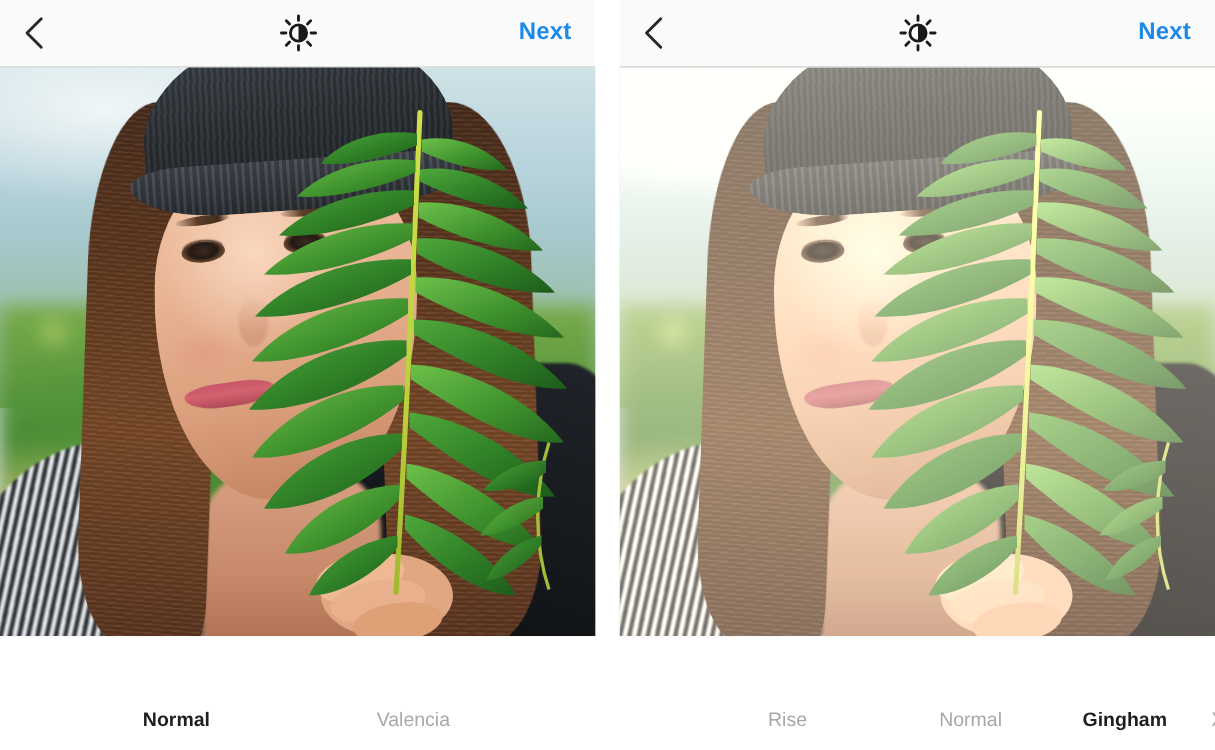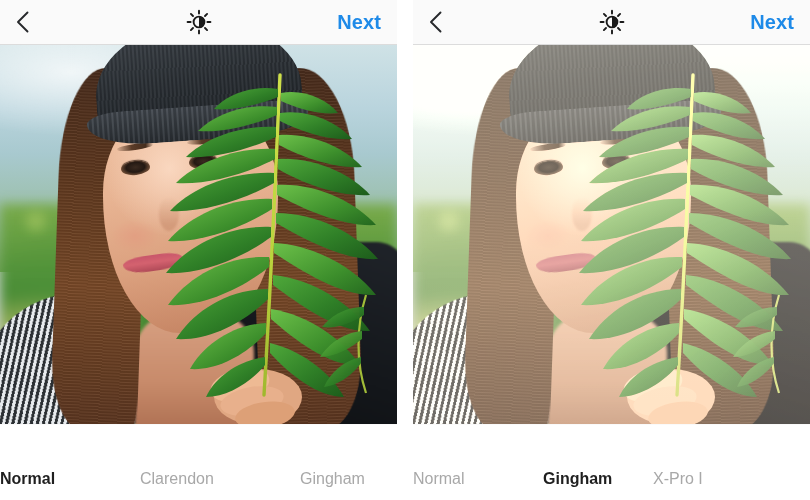--- a/index.html
+++ b/index.html
@@ -33,21 +33,21 @@
     cursor: pointer;
   }
   .back-icon svg { display: block; }
   .sun-icon {
     position: absolute; left: 50%; top: 50%;
     transform: translate(-50%, -50%);
     width: 26px; height: 26px;
   }
   .next-btn {
     color: #1e8ae8;
-    font-size: 20px;
+    font-size: 16px;
     font-weight: bold;
     letter-spacing: .1px;
     cursor: pointer;
     line-height: 1;
   }
 
   
   .photo-wrap {
     position: relative;
     width: 397px; height: 379px;
@@ -195,23 +195,23 @@
   .filter-strip {
     position:relative;
     height: 76px;
     background:#ffffff;
     display:flex; align-items:center;
     overflow:hidden;
     border-top:1px solid #fafafa;
   }
   .filter-item {
     flex: 0 0 auto;
-    text-align:left;
+    text-align:right;
     color:#a8a8a8;
-    font-size:16px;
+    font-size:13px;
     cursor:pointer;
     white-space:nowrap;
     user-select:none;
     margin-top:33px;
   }
   .filter-item.selected { color:#1f1f1f; font-weight:bold; }
 </style>
 </head>
 <body>
 
@@ -327,21 +327,21 @@
             <path d="M364 262 C344 262, 330 272, 322 282 C336 284, 352 278, 364 270 Z" fill="url(#gleaf)"></path>
             <path d="M362 286 C342 288, 328 300, 320 312 C336 312, 352 302, 362 294 Z" fill="url(#gleaf2)"></path>
             <path d="M361 312 C343 316, 330 328, 324 342 C340 340, 354 328, 361 318 Z" fill="url(#gleaf)"></path>
           </g>
         </svg>
       </div>
     </div>
 
     <div class="filter-strip">
       <div class="filter-item selected" style="width:140px">Normal</div>
-      <div class="filter-item" style="width:160px">Clarendon</div>
+      <div class="filter-item" style="width:160px">Valencia</div>
       <div class="filter-item" style="width:160px">Gingham</div>
 
     </div>
   </div>
 
   <div class="phone right">
 
     <div class="navbar">
       <div class="back-icon">
         <svg width="13" height="22" viewBox="0 0 13 22" aria-hidden="true">
@@ -449,19 +449,20 @@
             <path d="M366 250 C356 282, 356 318, 366 348" stroke="#b4cd46" stroke-width="2.2" fill="none"></path>
             <path d="M364 262 C344 262, 330 272, 322 282 C336 284, 352 278, 364 270 Z" fill="url(#hleaf)"></path>
             <path d="M362 286 C342 288, 328 300, 320 312 C336 312, 352 302, 362 294 Z" fill="url(#hleaf2)"></path>
             <path d="M361 312 C343 316, 330 328, 324 342 C340 340, 354 328, 361 318 Z" fill="url(#hleaf)"></path>
           </g>
         </svg>
       </div>
     </div>
 
     <div class="filter-strip">
+      <div class="filter-item" style="width:125px">Rise</div>
       <div class="filter-item" style="width:130px">Normal</div>
       <div class="filter-item selected" style="width:110px">Gingham</div>
       <div class="filter-item" style="width:70px">X-Pro I</div>
     </div>
   </div>
 
 </div>
 
 </body></html>

